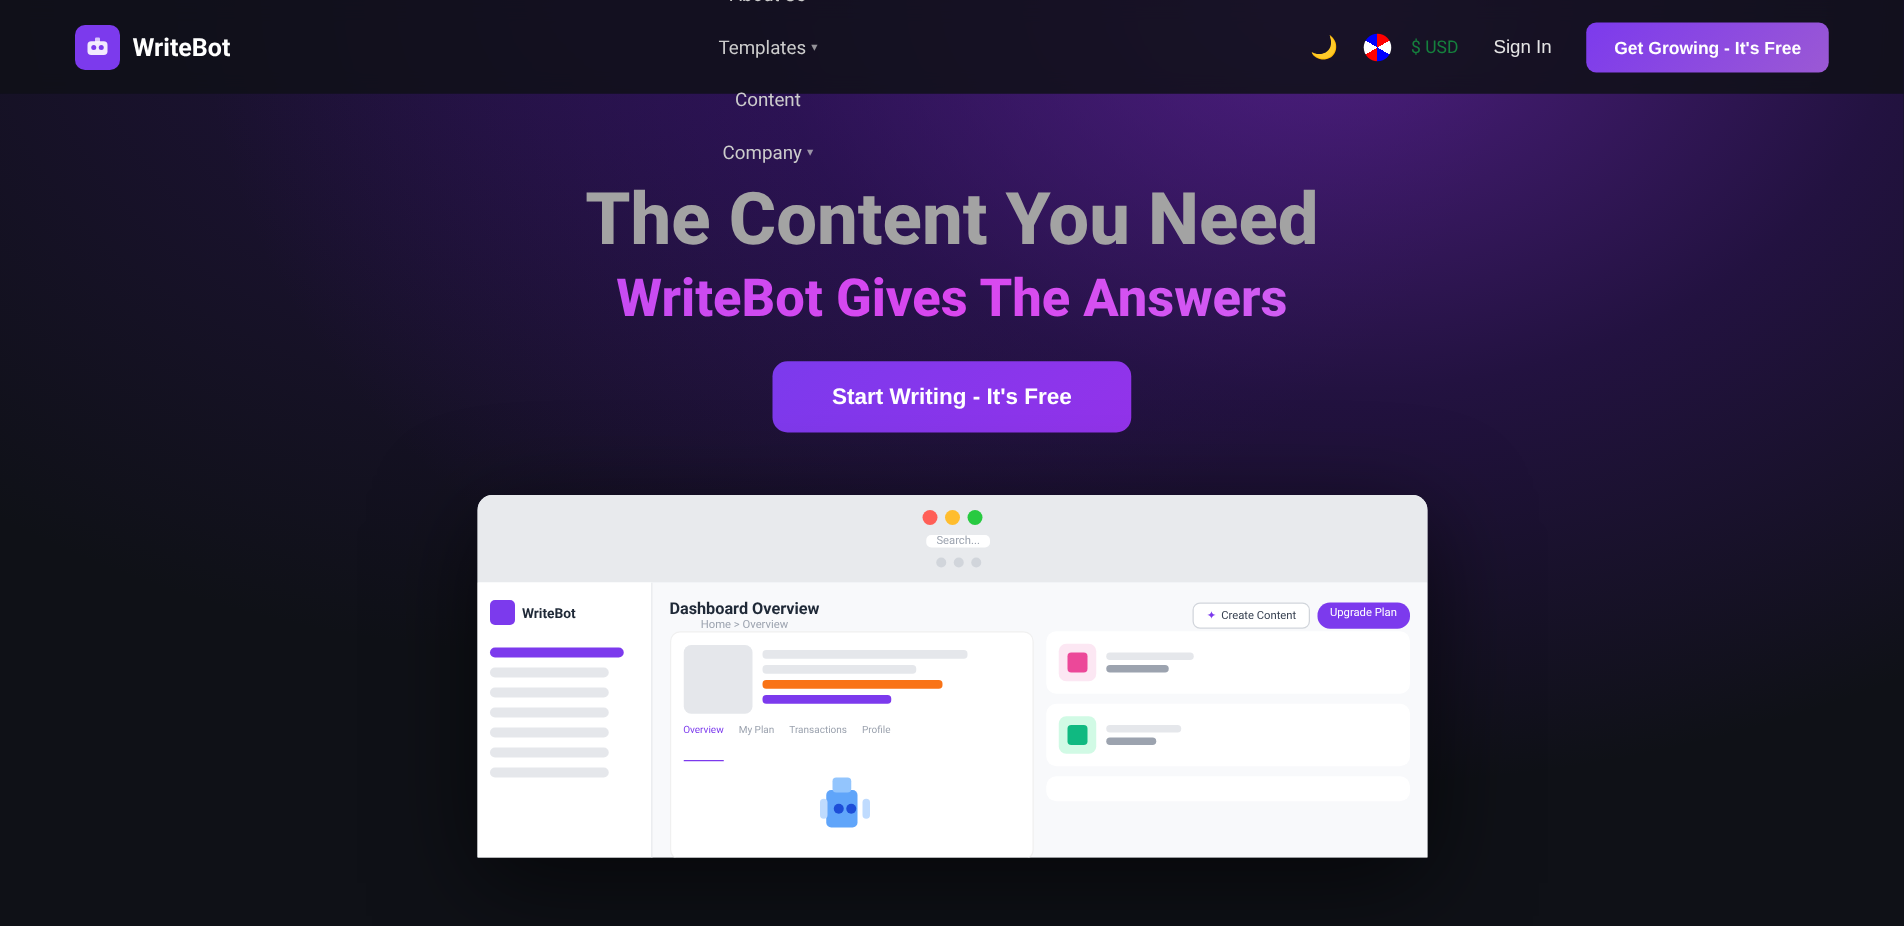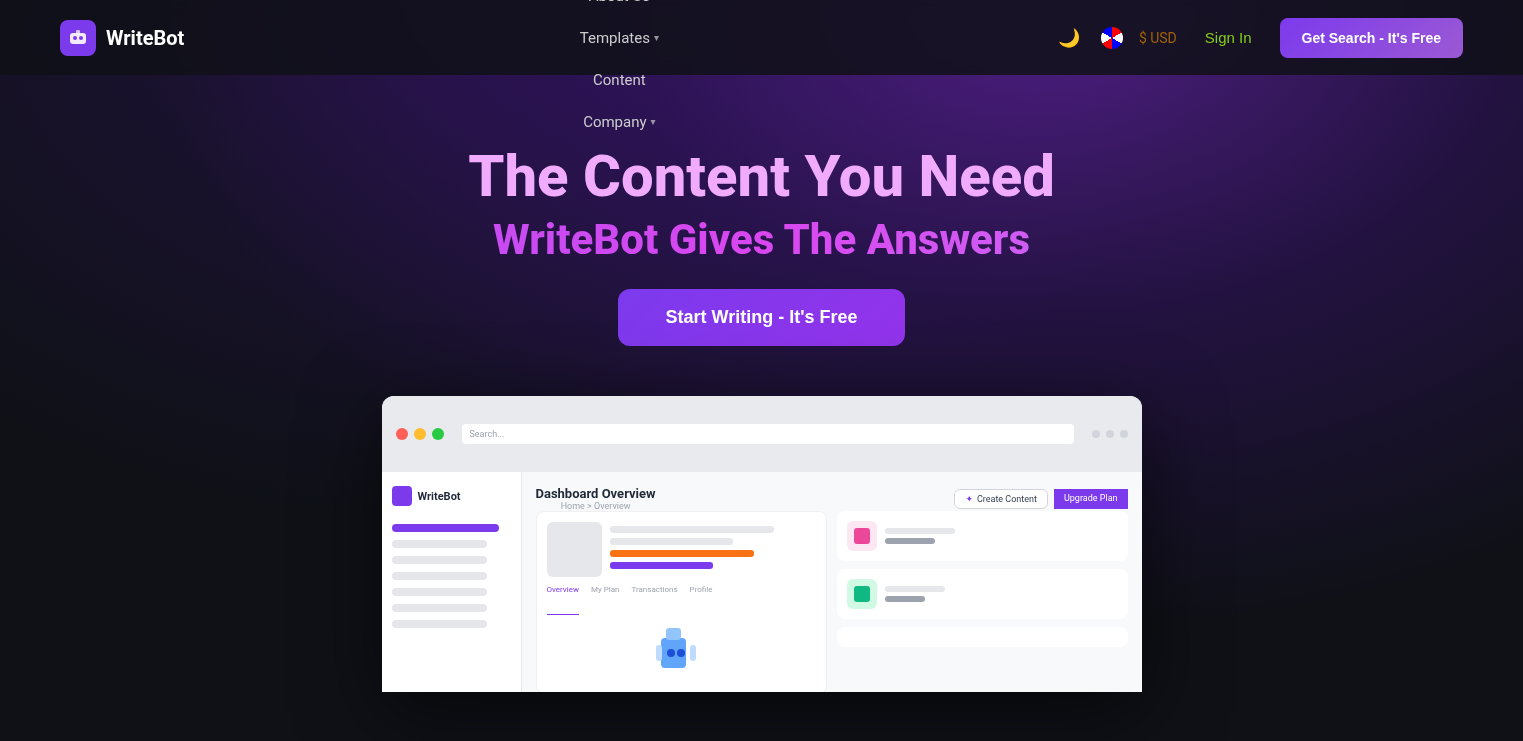--- a/index.html
+++ b/index.html
@@ -94,39 +94,39 @@
       border: none;
       color: #ccc;
       cursor: pointer;
       font-size: 18px;
       display: flex;
       align-items: center;
       padding: 4px;
     }
 
     .nav-currency {
-      color: #a16207;
+      color: #15803d;
       font-size: 14px;
       display: flex;
       align-items: center;
       gap: 6px;
     }
 
     .flag-icon {
       width: 22px;
       height: 22px;
       border-radius: 50%;
       background: conic-gradient(red 0deg 60deg, white 60deg 120deg, blue 120deg 180deg, red 180deg 240deg, white 240deg 300deg, blue 300deg 360deg);
       display: inline-block;
     }
 
     .sign-in-btn {
       background: none;
       border: none;
-      color: #84cc16;
+      color: #e5e5e5;
       cursor: pointer;
       font-size: 15px;
       padding: 8px 12px;
     }
 
     .get-started-btn {
       background: linear-gradient(135deg, #7c3aed, #9b59d4);
       border: none;
       color: #fff;
       cursor: pointer;
@@ -142,21 +142,21 @@
     .hero {
       position: relative;
       z-index: 5;
       text-align: center;
       padding: 70px 20px 40px;
     }
 
     .hero-title-white {
       font-size: 58px;
       font-weight: 800;
-      color: #f0abfc;
+      color: #a3a3a3;
       line-height: 1.1;
       margin-bottom: 6px;
     }
 
     .hero-title-purple {
       font-size: 42px;
       font-weight: 800;
       background: linear-gradient(90deg, #a855f7, #d946ef, #c084fc);
       -webkit-background-clip: text;
       -webkit-text-fill-color: transparent;
@@ -194,24 +194,25 @@
       width: 760px;
       margin: 0 auto;
       background: #f1f3f6;
       border-radius: 12px 12px 0 0;
       overflow: hidden;
       box-shadow: 0 20px 80px rgba(0,0,0,0.6);
     }
 
     .dashboard-titlebar {
       background: #e8eaed;
-      padding: 28px 14px;
+      padding: 12px 14px;
       display: flex;
       align-items: center;
       gap: 8px;
+      flex-direction: column;
     }
 
     .titlebar-traffic-lights {
       display: flex;
       gap: 6px;
     }
 
     .traffic-light {
       width: 12px;
       height: 12px;
@@ -309,21 +310,21 @@
       font-size: 9px;
       color: #374151;
       display: flex;
       align-items: center;
       gap: 4px;
     }
 
     .db-btn-purple {
       padding: 4px 10px;
       background: #7c3aed;
-      border-radius: 0;
+      border-radius: 10px;
       font-size: 9px;
       color: #fff;
     }
 
     .db-content-grid {
       display: grid;
       grid-template-columns: 1fr 1fr;
       gap: 10px;
     }
 
@@ -475,21 +476,21 @@
         <span class="chevron">▾</span>
       </a>
     </li>
   </ul>
 
   <div class="nav-right">
     <button class="nav-icon-btn" title="Toggle dark mode">🌙</button>
     <span class="flag-icon"></span>
     <span class="nav-currency">$ USD</span>
     <button class="sign-in-btn">Sign In</button>
-    <button class="get-started-btn">Get Search - It's Free</button>
+    <button class="get-started-btn">Get Growing - It's Free</button>
   </div>
 </nav>
 
 <section class="hero">
   <h1 class="hero-title-white">The Content You Need</h1>
   <h1 class="hero-title-purple">WriteBot Gives The Answers</h1>
   <button class="start-writing-btn">Start Writing - It's Free</button>
 
   
   <div class="dashboard-preview">

